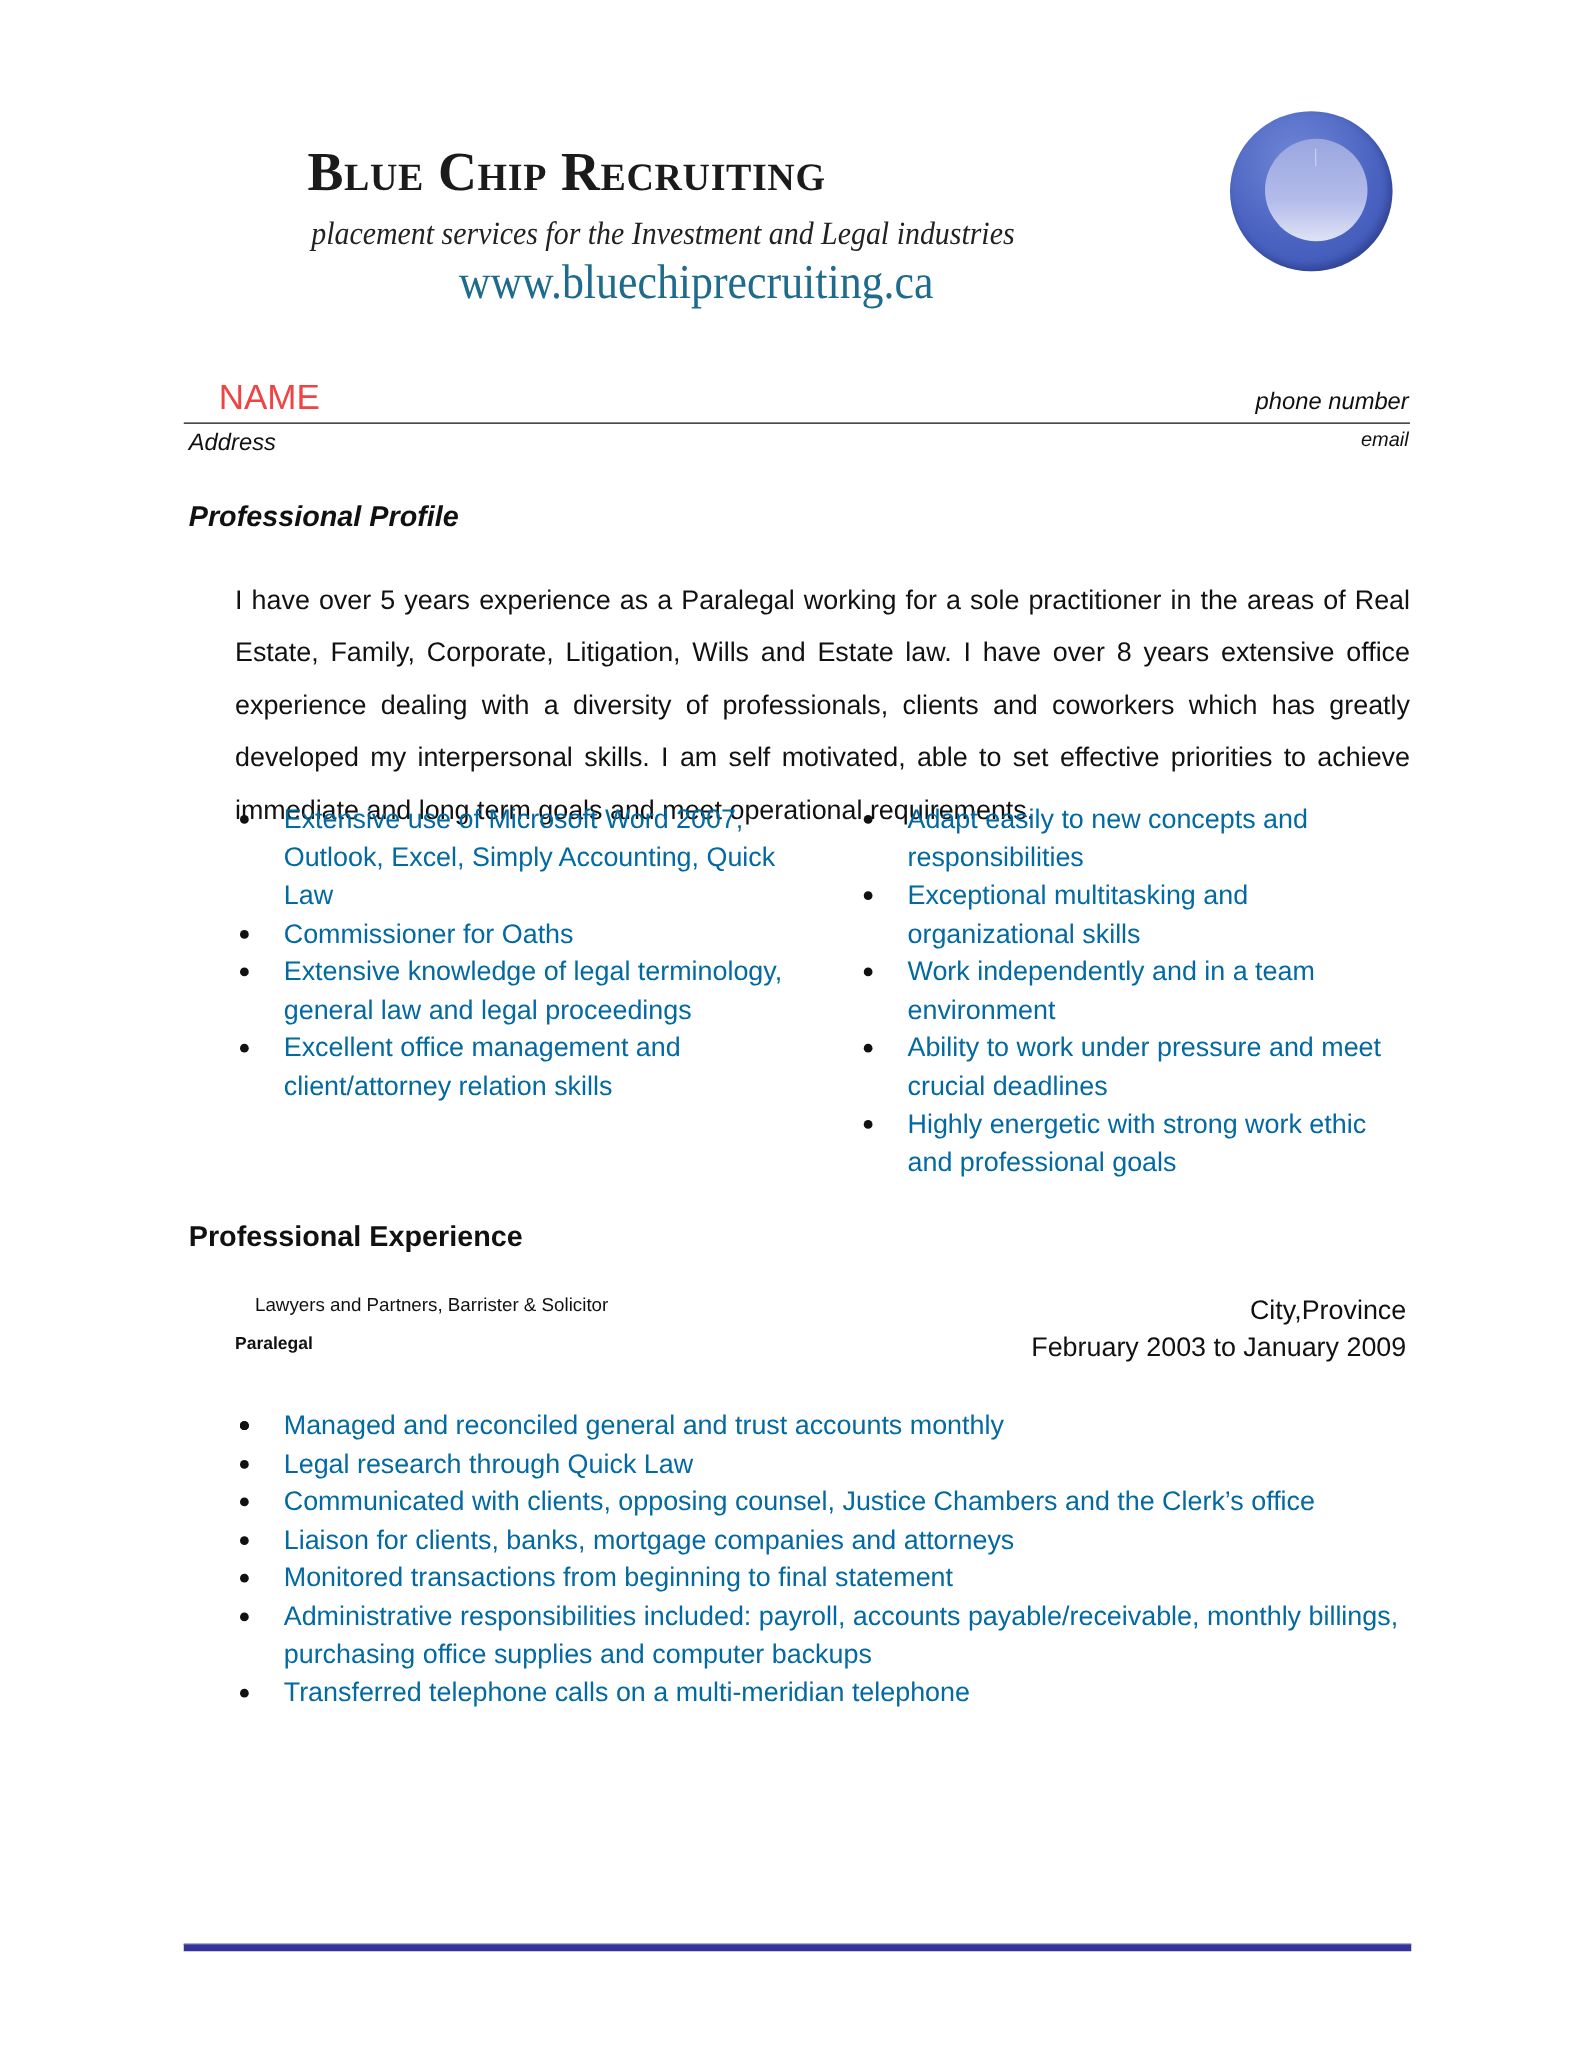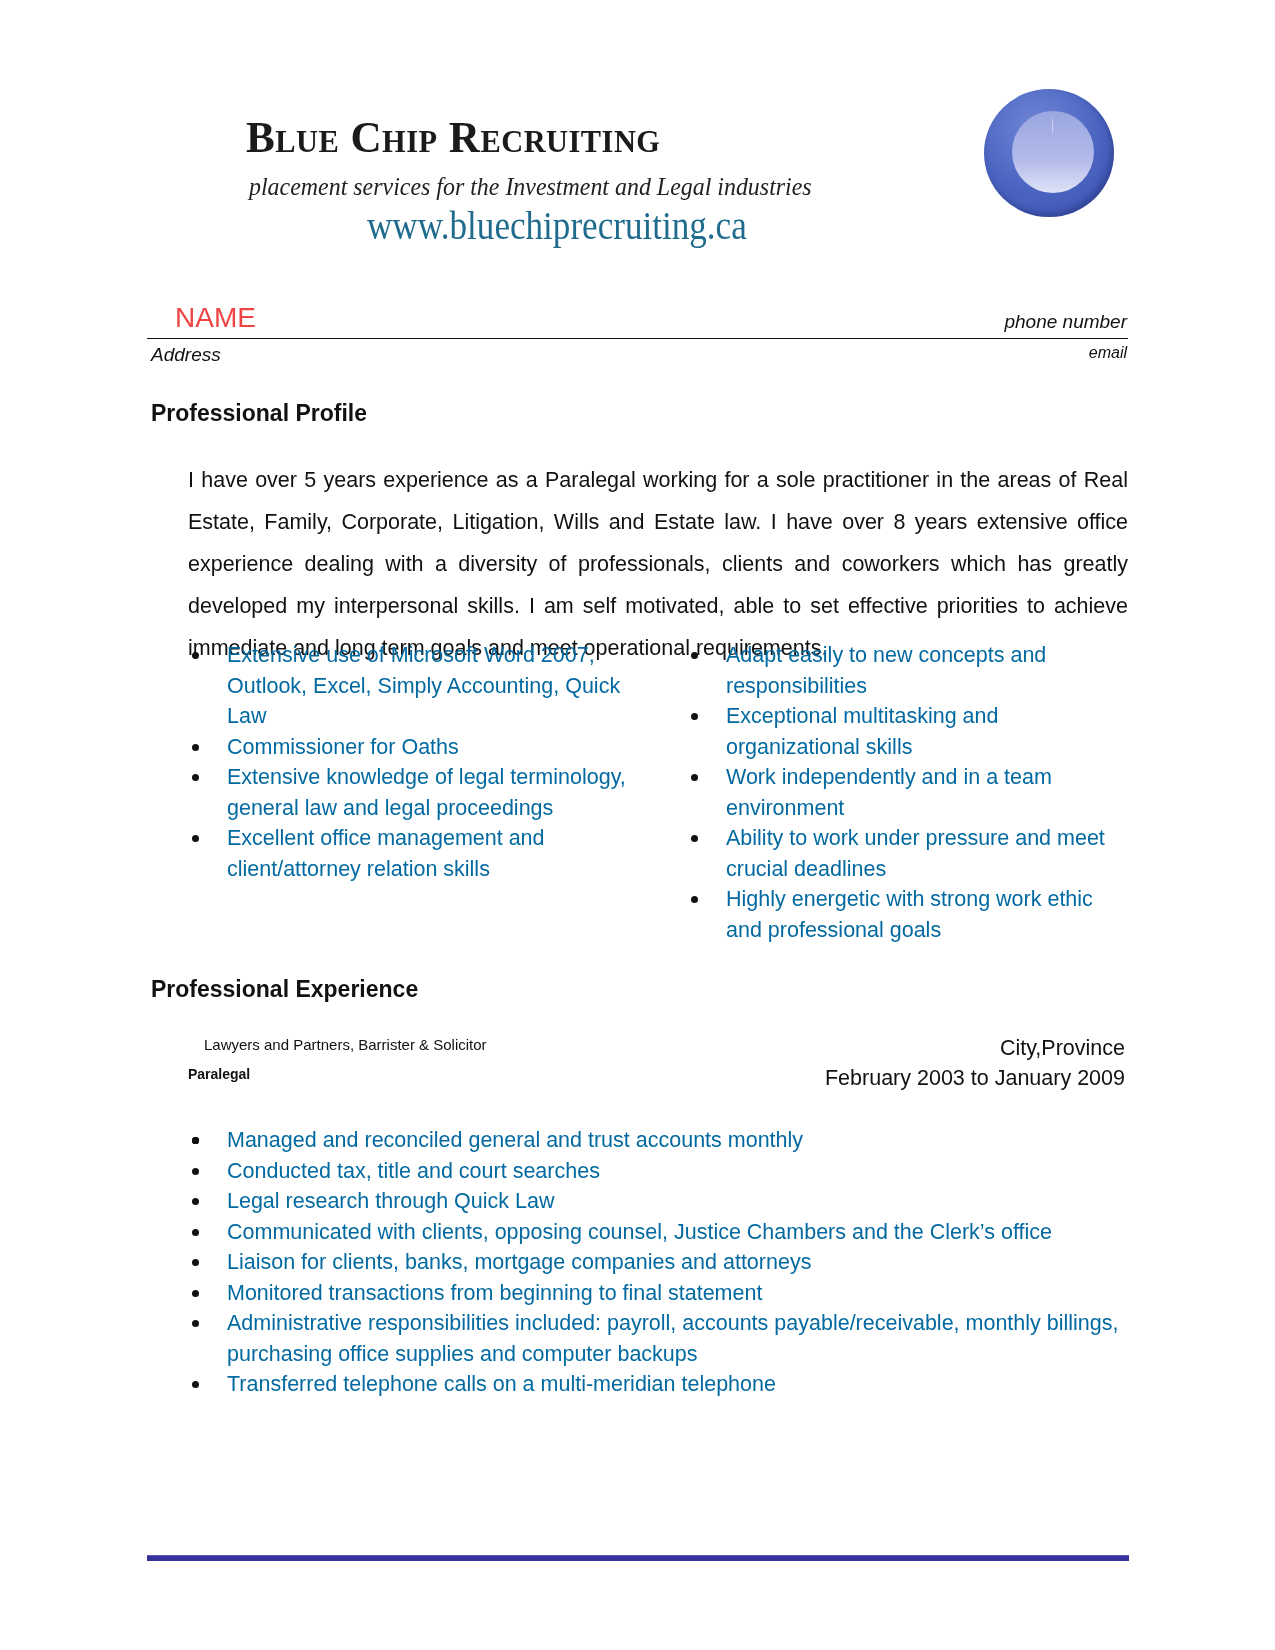--- a/index.html
+++ b/index.html
@@ -42,21 +42,21 @@
     }
 
     
     .name { left: 151px; top: 302px; font-size: 28px; color: #ef4444; margin-left: 24px; }
     .phone { right: 148px; top: 311px; font-size: 19px; font-style: italic; text-align: right; }
     .rule { left: 147px; top: 338px; width: 981px; height: 0; border-top: 1.5px solid #111; }
     .address { left: 151px; top: 344px; font-size: 19px; font-style: italic; }
     .email { right: 148px; top: 344px; font-size: 16px; font-style: italic; text-align: center; }
 
     .section-heading { font-size: 23px; font-weight: bold; color: #111; }
-    .profile-heading { left: 151px; top: 400px; }
+    .profile-heading { left: 151px; top: 400px; font-style: italic; }
     .exp-heading { left: 151px; top: 976px; }
 
     .profile-text {
       left: 188px; top: 459px; width: 940px;
       font-size: 21.5px; line-height: 42px; text-align: justify; color: #111;
     }
 
     .bullets { list-style: none; margin: 0; padding: 0; }
     .bullets li {
       position: relative; padding-left: 38px;
@@ -117,21 +117,20 @@
 <div class="abs section-heading exp-heading">Professional Experience</div>
 <div class="abs employer">Lawyers and Partners, Barrister &amp; Solicitor</div>
 <div class="abs location">City,Province</div>
 <div class="abs job-title">Paralegal</div>
 <div class="abs dates">February 2003 to January 2009</div>
 
 <ul class="abs bullets duties">
   <li><span class="dot"></span></li>
   <li><span class="dot"></span></li>
   <li><span class="dot"></span><span>Managed and reconciled general and trust accounts monthly</span></li>
-  <li><span class="dot"></span><span>Conducted tax, title and court searches</span></li>
   <li><span class="dot"></span><span>Legal research through Quick Law</span></li>
   <li><span class="dot"></span><span>Communicated with clients, opposing counsel, Justice Chambers and the Clerk’s office</span></li>
   <li><span class="dot"></span><span>Liaison for clients, banks, mortgage companies and attorneys</span></li>
   <li><span class="dot"></span><span>Monitored transactions from beginning to final statement</span></li>
   <li><span class="dot"></span><span>Administrative responsibilities included: payroll, accounts payable/receivable,  monthly billings, purchasing office supplies and computer backups</span></li>
   <li><span class="dot"></span><span>Transferred telephone calls on a multi-meridian telephone</span></li>
 </ul>
 
 <div class="abs footer-rule"></div>
 

